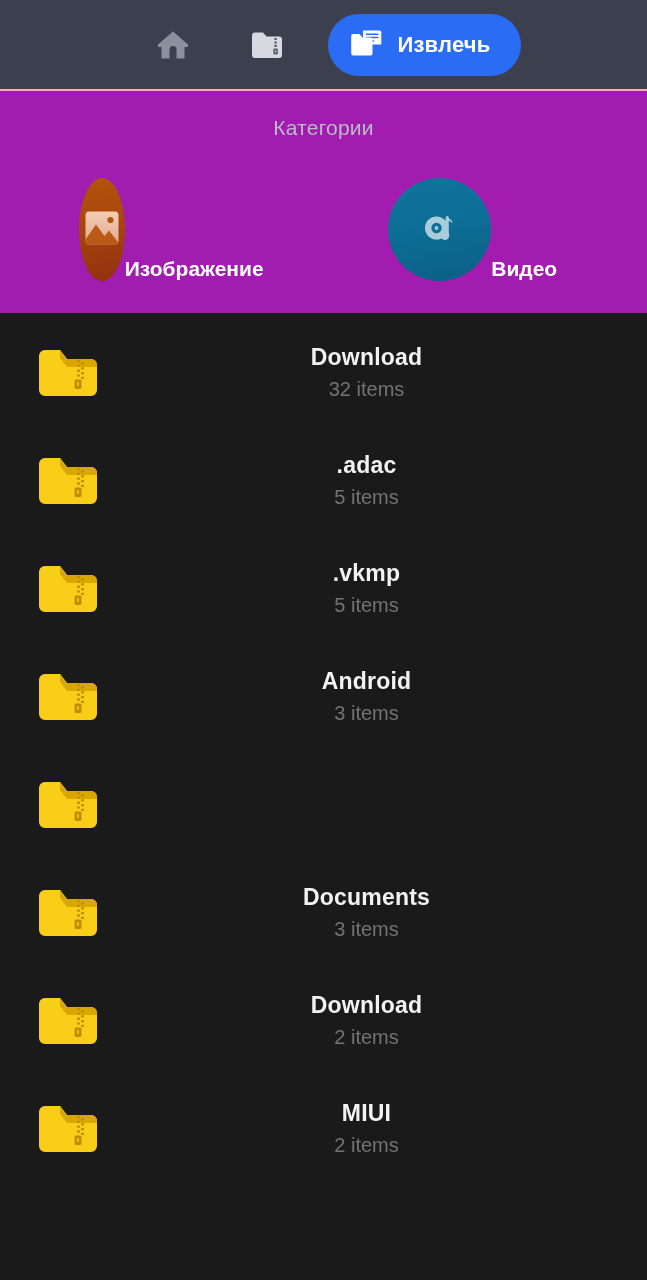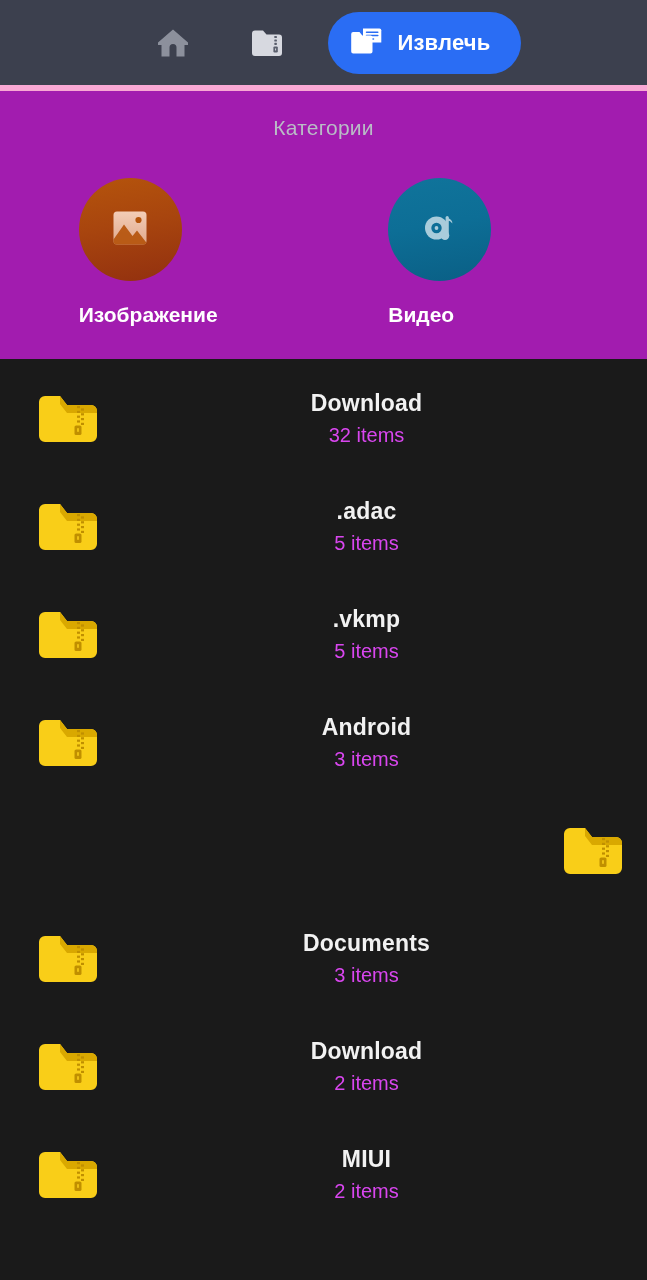--- a/index.html
+++ b/index.html
@@ -22,21 +22,21 @@
 
   
   .toolbar {
     position: relative;
     height: 91px;
     background: #3c404e;
     display: flex;
     align-items: center;
     justify-content: center;
     gap: 0px;
-    border-bottom: 6px solid #f9a8d4;
+    border-bottom: 2px solid #f9a8d4;
   }
 
   .tb-btn {
     display: flex;
     align-items: center;
     justify-content: center;
     background: transparent;
     border: none;
     cursor: pointer;
   }
@@ -88,22 +88,22 @@
     display: flex;
     justify-content: space-around;
     align-items: flex-start;
     margin-top: 38px;
     padding: 0 14px;
   }
 
   .cat-item {
     width: 180px;
     display: flex;
-    flex-direction: column;
-    align-items: flex-start;
+    flex-direction: row;
+    align-items: flex-end;
     cursor: pointer;
   }
 
   .cat-circle {
     width: 103px;
     height: 103px;
     border-radius: 50%;
     display: flex;
     align-items: center;
     justify-content: center;
@@ -133,21 +133,20 @@
     background: #1a1a1a;
     padding-top: 6px;
   }
 
   .file-row {
     height: 108px;
     display: flex;
     align-items: center;
     cursor: pointer;
     position: relative;
-    justify-content: flex-end;
   }
 
   .folder-icon-wrap {
     width: 108px;
     min-width: 108px;
     display: flex;
     align-items: center;
     justify-content: center;
     margin-left: 14px;
   }
@@ -163,21 +162,21 @@
 
   .file-name {
     color: #f2f2f2;
     font-size: 23px;
     font-weight: bold;
     line-height: 1.25;
     letter-spacing: 0.2px;
   }
 
   .file-sub {
-    color: #d946ef;
+    color: #737373;
     font-size: 20px;
     line-height: 1.4;
     margin-top: 3px;
   }
 </style>
 </head>
 <body>
 
 <div class="screen">
 

